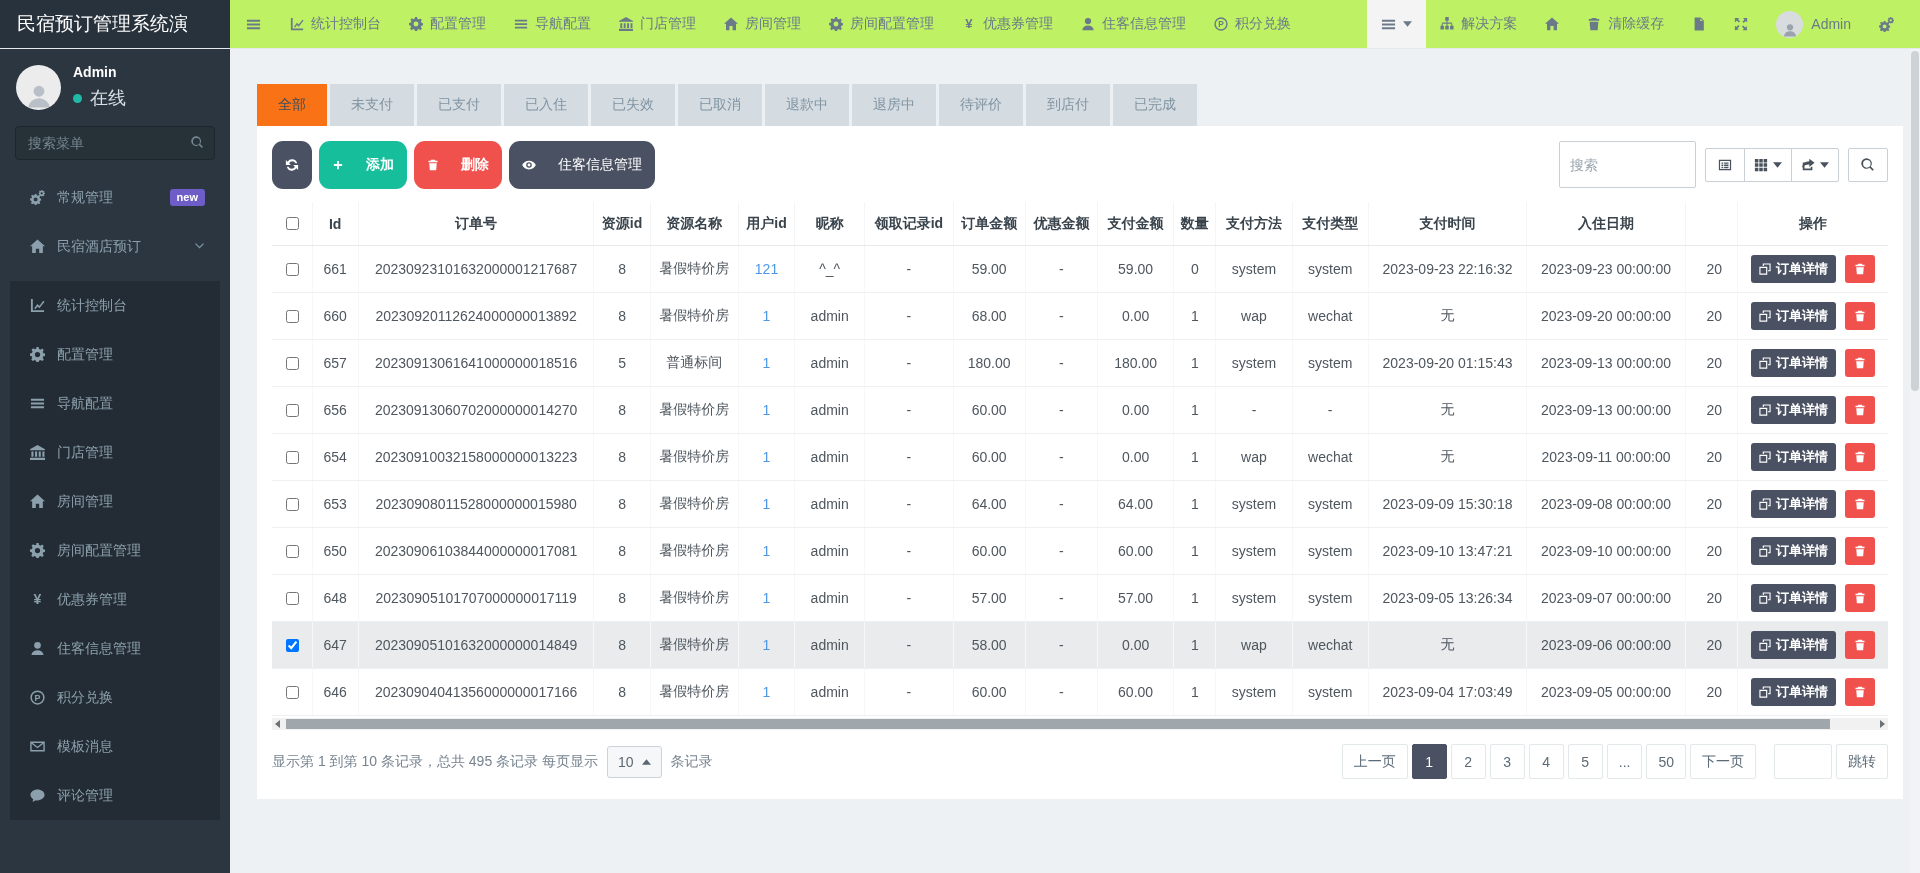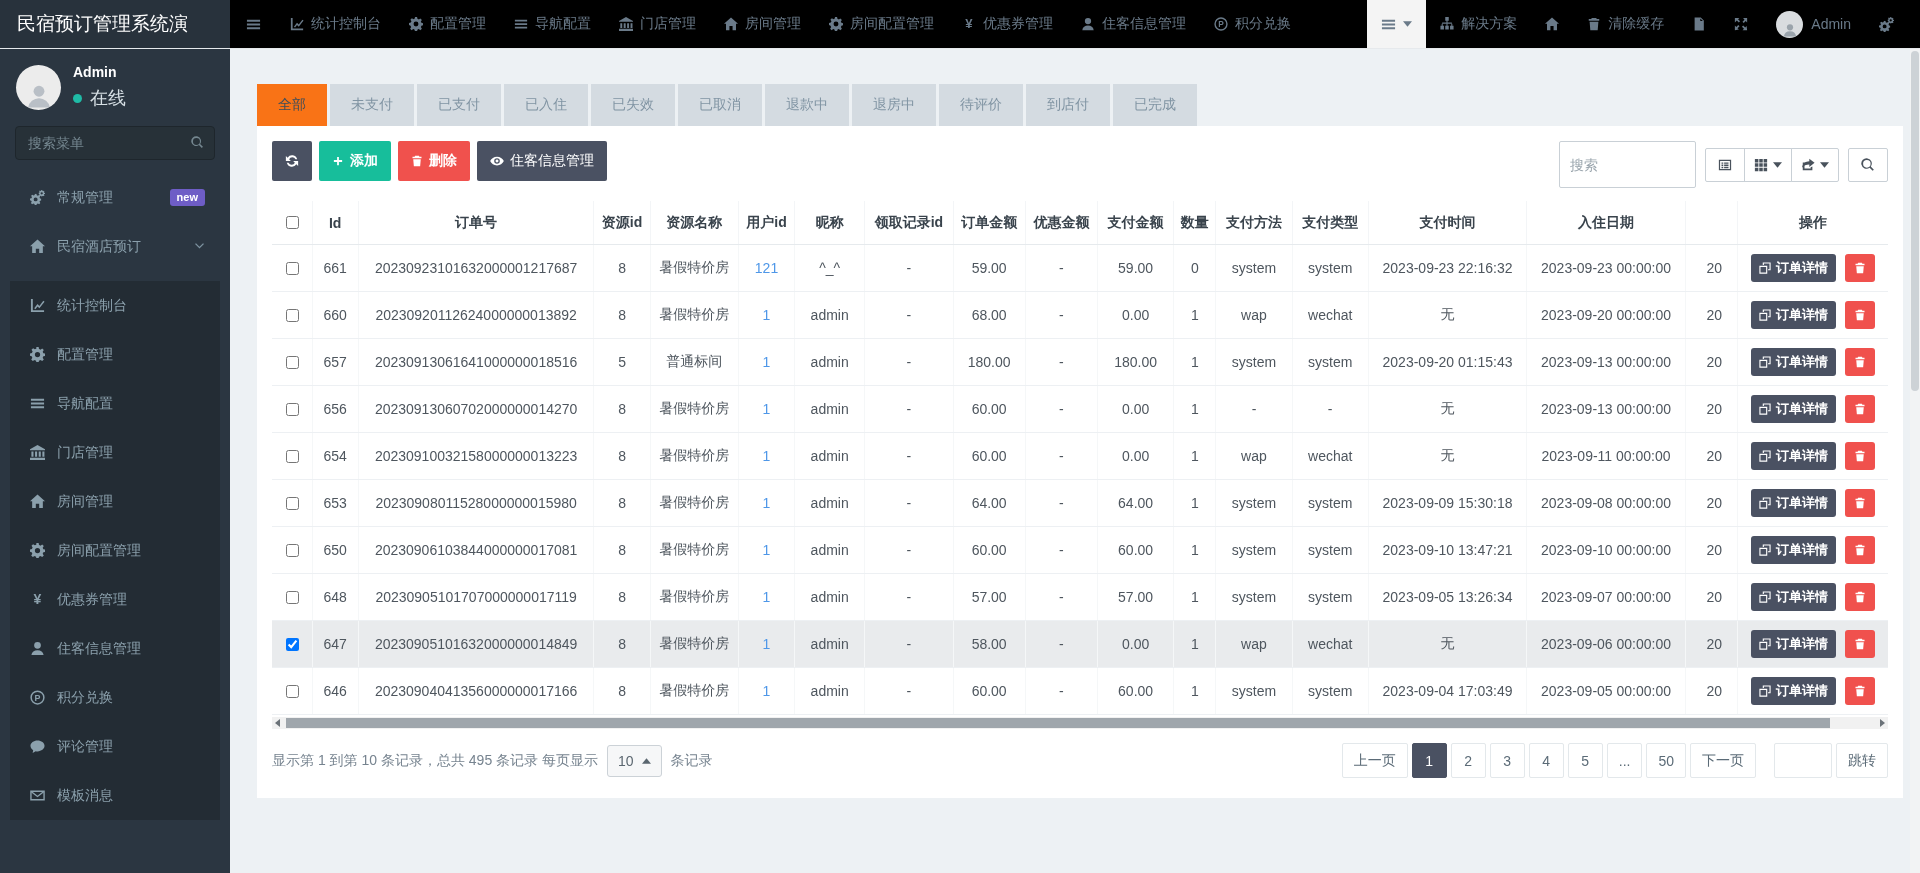--- a/index.html
+++ b/index.html
@@ -4,21 +4,21 @@
 <style>
   html,body{margin:0;padding:0}
   body{width:1920px;height:873px;overflow:hidden;background:#edf1f4;
        font-family:"Liberation Sans","DejaVu Sans",sans-serif;color:#4e565e}
   svg{fill:currentColor}
   .ic11{width:11px;height:11px}.ic12{width:12px;height:12px}.ic13{width:13px;height:13px}
   .ic14{width:14px;height:14px}.ic15{width:15px;height:15px}.ic16{width:16px;height:16px}
   .ic28{width:28px;height:28px}
 
   
-  .topbar{height:49px;background:#000000;display:flex;align-items:flex-end;border-bottom:1px solid #e6e9ec;box-sizing:border-box}
+  .topbar{height:49px;background:#bef264;display:flex;align-items:flex-end;border-bottom:1px solid #e6e9ec;box-sizing:border-box}
   .brand{width:230px;min-width:230px;background:#28323c;color:#fff;font-size:19px;line-height:48px;
          padding-left:17px;box-sizing:border-box;white-space:nowrap;overflow:hidden}
   .tb-main{flex:1;display:flex;align-items:center;padding-right:12px;color:#6a7a89}
   .tb-toggle{width:46px;height:48px;display:flex;align-items:center;justify-content:center;
              background:none;border:none;color:#6a7a89;cursor:pointer}
   .tb-nav{display:flex;align-items:center;height:48px}
   .tb-item{display:flex;align-items:center;gap:7px;padding:0 14px;font-size:14px;color:#6a7a89;
            text-decoration:none;height:48px;cursor:pointer;white-space:nowrap}
   .tb-right{margin-left:auto;display:flex;align-items:center;height:48px}
   .tb-pill{background:#f4f4f4}
@@ -49,22 +49,22 @@
   .submenu{background:#232c34}
   .submenu .menu-item.active{background:#5a68c5;color:#fff}
 
   
   .main{flex:1;padding:35px 17px 0 27px;box-sizing:border-box;overflow:hidden}
   .tabs{display:flex;gap:3px}
   .tab{border:none;background:#d4dbe1;color:#8094a3;font-size:14px;padding:12px 21px;cursor:pointer;font-family:inherit}
   .tab.active{background:#f97316;color:#3f4d59}
   .panel{background:#fff;padding:15px 15px 20px}
   .toolbar{display:flex;align-items:flex-start;margin-bottom:13px}
-  .btn{border:none;border-radius:2px;height:40px;font-size:14px;cursor:pointer;
-       display:inline-flex;align-items:center;gap:6px;font-family:inherit}
+  .btn{border:none;border-radius:11px;height:48px;font-size:14px;cursor:pointer;
+       display:inline-flex;align-items:center;gap:22px;font-family:inherit}
   .btn+.btn{margin-left:7px}
   .btn-dark{background:#4a5162;color:#fff;padding:0 13px}
   .btn-icon{width:40px;justify-content:center;padding:0}
   .btn-green{background:#17be9b;color:#fff;padding:0 13px;font-weight:bold}
   .btn-red{background:#f0514d;color:#fff;padding:4px 13px;font-weight:bold}
   .tb-tools{margin-left:auto;display:flex;align-items:center}
   .search-box input{width:137px;height:47px;box-sizing:border-box;border:1px solid #c9d0d6;border-radius:2px;
                     padding:0 10px;font-size:14px;color:#555;outline:none;font-family:inherit}
   .search-box input::placeholder{color:#9aa5ad}
   .group{display:flex;margin-left:9px}
@@ -460,33 +460,33 @@
               <use href="#i-points-icon"></use>
             </svg>
           </span>
           <span>积分兑换</span>
         </li>
 
 
         <li class="menu-item">
           <span class="mi-ic">
             <svg class="ic15">
+              <use href="#i-envelope-icon"></use>
+            </svg>
+          </span>
+          <span>模板消息</span>
+        </li>
+
+        <li class="menu-item">
+          <span class="mi-ic">
+            <svg class="ic15">
               <use href="#i-comment-icon"></use>
             </svg>
           </span>
           <span>评论管理</span>
-        </li>
-
-        <li class="menu-item">
-          <span class="mi-ic">
-            <svg class="ic15">
-              <use href="#i-envelope-icon"></use>
-            </svg>
-          </span>
-          <span>模板消息</span>
         </li>
       </ul>
   </aside>
 
   <main class="main">
     <div class="tabs">
 
         <button class="tab active">全部</button>
 
         <button class="tab">未支付</button>

